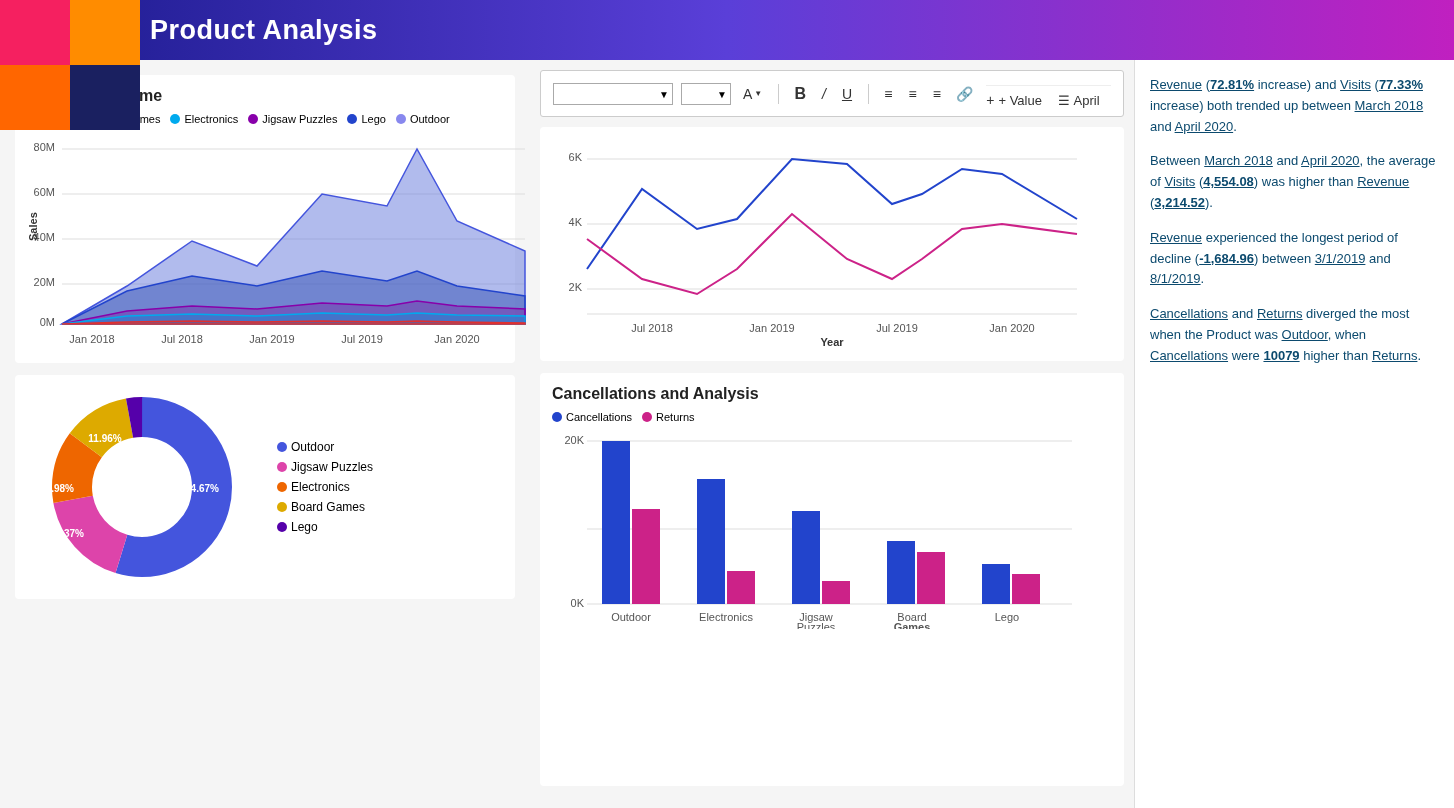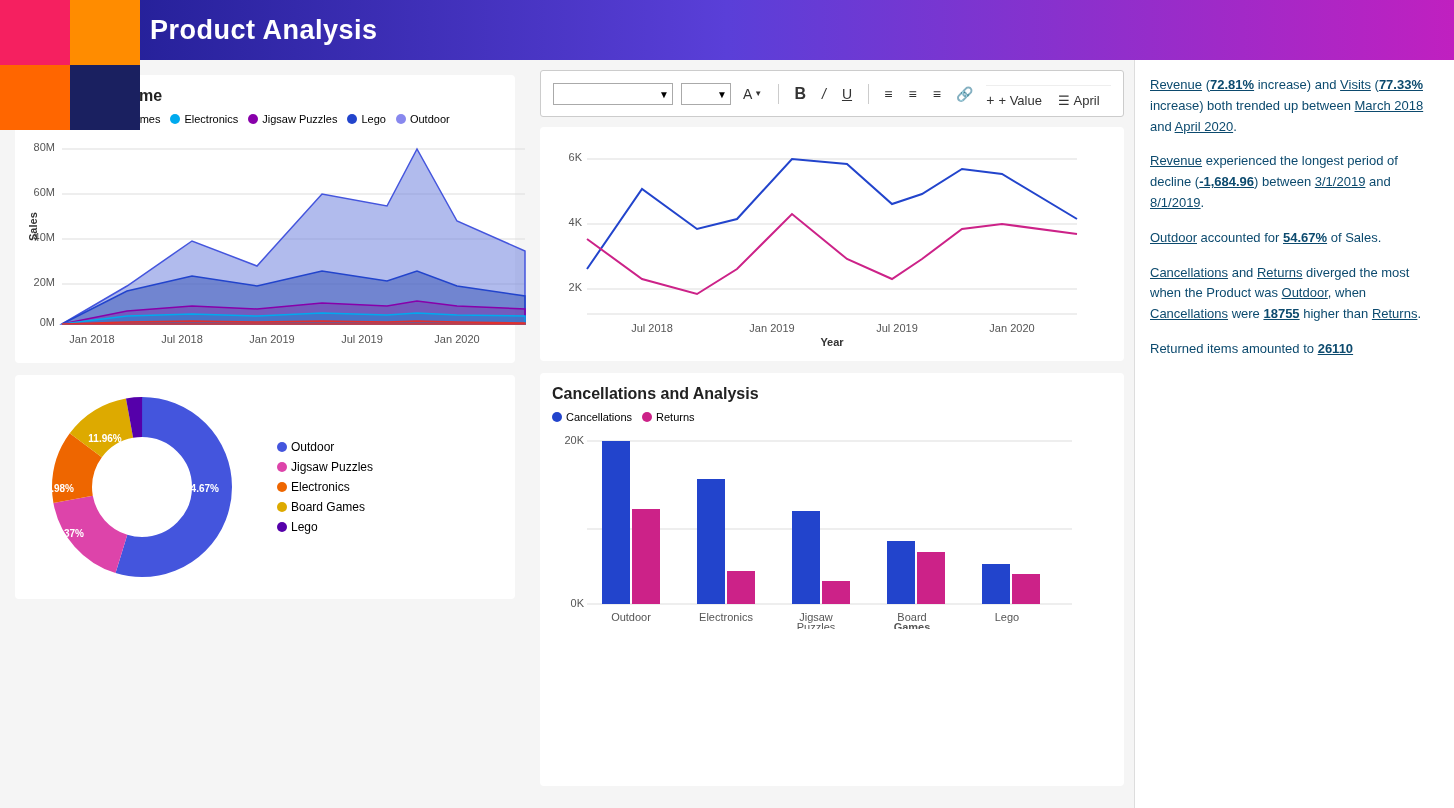--- a/index.html
+++ b/index.html
@@ -404,26 +404,23 @@
         <text x="280" y="215" class="axis-title" text-anchor="middle">Product</text>
       </svg>
     </div>
   </div>
 
   <div class="right-panel">
     <div class="insight-text">
       <span class="underline-link">Revenue</span> (<span class="underline-link bold-num">72.81%</span> increase) and <span class="underline-link">Visits</span> (<span class="underline-link bold-num">77.33%</span> increase) both trended up between <span class="underline-link">March 2018</span> and <span class="underline-link">April 2020</span>.
     </div>
     <div class="insight-text">
+      Between <span class="underline-link">March 2018</span> and <span class="underline-link">April 2020</span>, the average of <span class="underline-link">Visits</span> (<span class="underline-link bold-num">4,554.08</span>) was higher than <span class="underline-link">Revenue</span> (<span class="underline-link bold-num">3,214.52</span>).
+    </div>
+    <div class="insight-text">
       <span class="underline-link">Revenue</span> experienced the longest period of decline (<span class="underline-link bold-num">-1,684.96</span>) between <span class="underline-link">3/1/2019</span> and <span class="underline-link">8/1/2019</span>.
     </div>
     <div class="insight-text">
-      <span class="underline-link">Outdoor</span> accounted for <span class="underline-link bold-num">54.67%</span> of Sales.
-    </div>
-    <div class="insight-text">
-      <span class="underline-link">Cancellations</span> and <span class="underline-link">Returns</span> diverged the most when the Product was <span class="underline-link">Outdoor</span>, when <span class="underline-link">Cancellations</span> were <span class="underline-link bold-num">18755</span> higher than <span class="underline-link">Returns</span>.
-    </div>
-    <div class="insight-text">
-      Returned items amounted to <span class="underline-link bold-num">26110</span>
+      <span class="underline-link">Cancellations</span> and <span class="underline-link">Returns</span> diverged the most when the Product was <span class="underline-link">Outdoor</span>, when <span class="underline-link">Cancellations</span> were <span class="underline-link bold-num">10079</span> higher than <span class="underline-link">Returns</span>.
     </div>
   </div>
 
 </div>
 
 </body></html>

